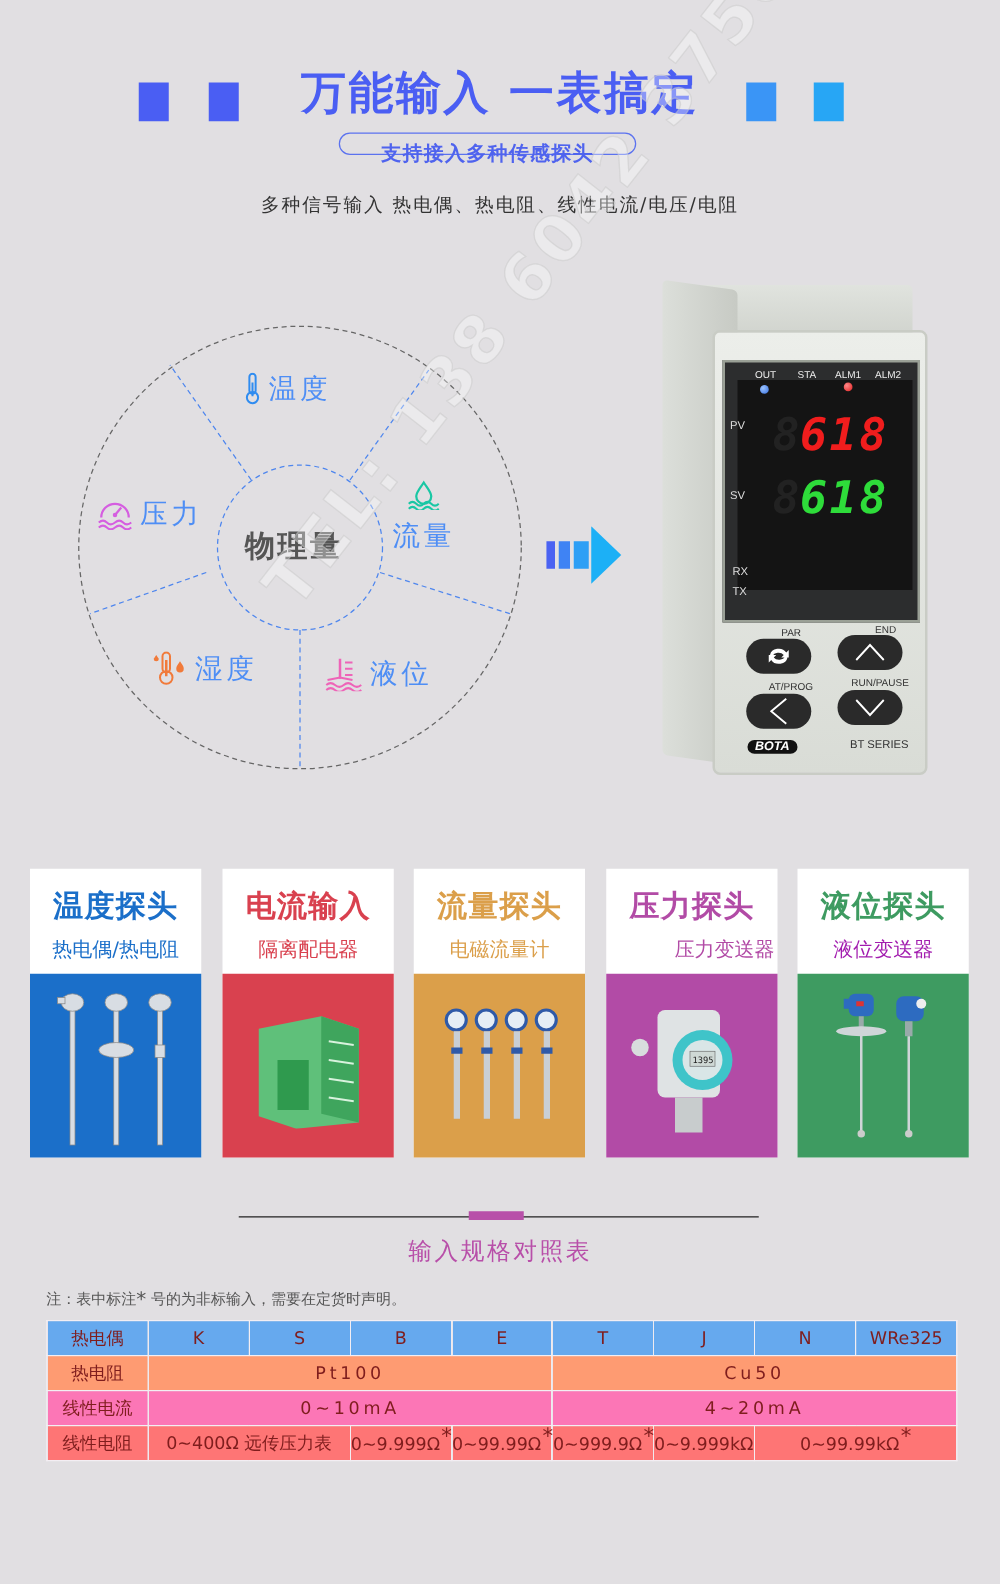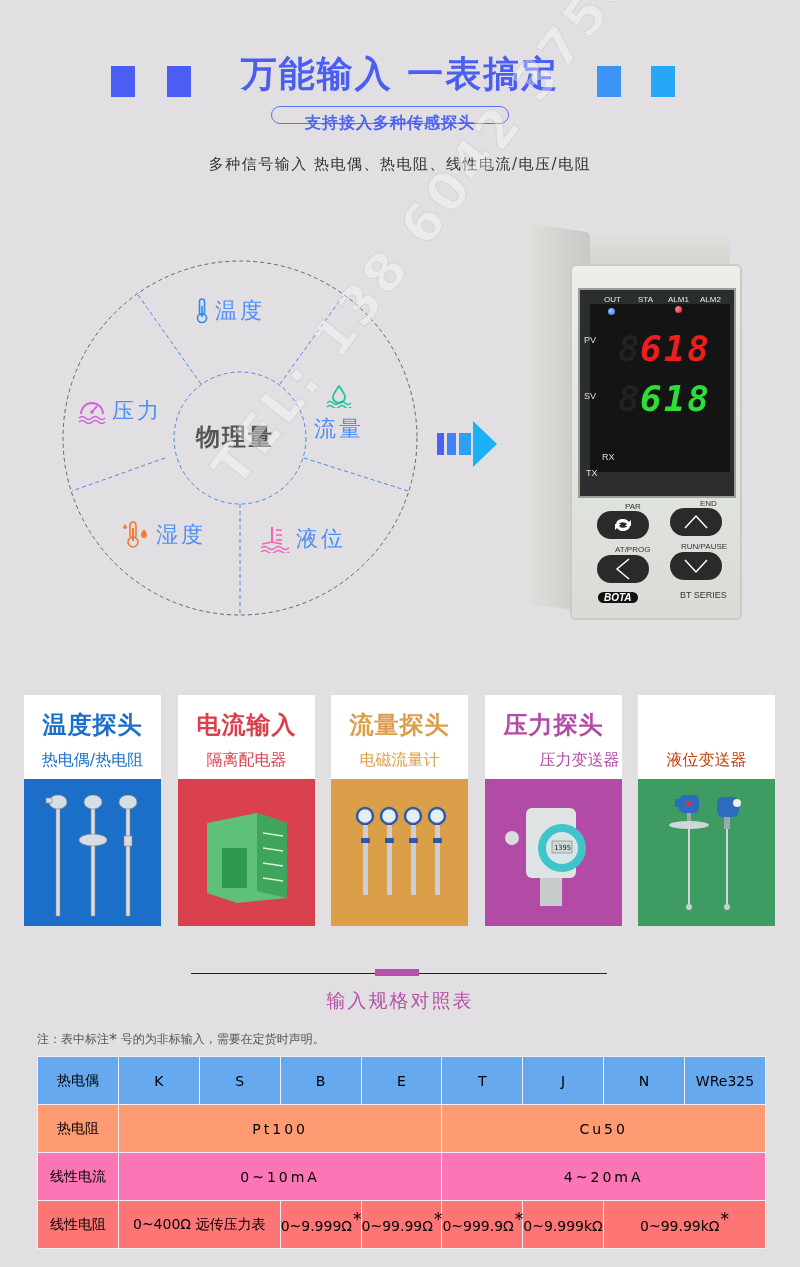--- a/index.html
+++ b/index.html
@@ -44,21 +44,21 @@
 
   
   .divline { position: absolute; top: 973px; left: 191px; width: 416px; height: 1px; background: #222; }
   .divmark { position: absolute; top: 969px; left: 375px; width: 44px; height: 7px; background: #b84fa9; }
   .sect-title { position: absolute; top: 988px; left: 0; width: 800px; text-align: center; font-size: 19px; color: #b84fa9; letter-spacing: 2px; }
   .note { position: absolute; top: 1030px; left: 37px; font-size: 12px; color: #555; }
   .note sup { font-size: 16px; vertical-align: -2px; }
 
   
   table.spec { position: absolute; top: 1056px; left: 37px; width: 729px; border-collapse: collapse; table-layout: fixed; }
-  table.spec td { height: 48px; border: 1px solid #f3eef3; color: #000000; font-size: 14px; text-align: center; white-space: nowrap; position: relative; }
+  table.spec td { height: 28px; border: 1px solid #f3eef3; color: #7f1d1d; font-size: 14px; text-align: center; white-space: nowrap; position: relative; }
   table.spec td.lbl { font-size: 14px; }
   .r-tc td { background: #66a9ee; }
   .r-rtd td { background: #fe9b72; margin-top: 21px; }
   .r-v td { background: #d074f6; }
   .r-c td { background: #fc76b6; }
   .r-r td { background: #fe7575; }
   .star { font-size: 17px; position: relative; top: -6px; margin-left: 1px; }
   .wide-text { letter-spacing: 3px; }
 
   
@@ -158,21 +158,21 @@
 
   <span class="ind-label" style="left:84px;top:67px;">OUT</span>
   <span class="ind-label" style="left:118px;top:67px;">STA</span>
   <span class="ind-label" style="left:148px;top:67px;">ALM1</span>
   <span class="ind-label" style="left:180px;top:67px;">ALM2</span>
   <div class="led" style="left:88px;top:80px;background:radial-gradient(circle at 35% 35%, #9cc4ff, #3770e0);"></div>
   <div class="led" style="left:155px;top:78px;background:radial-gradient(circle at 35% 35%, #ff8a8a, #e01c1c);"></div>
 
   <span class="side-label" style="left:64px;top:107px;">PV</span>
   <span class="side-label" style="left:64px;top:163px;">SV</span>
-  <span class="side-label" style="left:66px;top:224px;margin-left:16px;">RX</span>
+  <span class="side-label" style="left:66px;top:224px;">RX</span>
   <span class="side-label" style="left:66px;top:240px;">TX</span>
 
   <span class="ghost" style="left:98px;top:100px;">8</span>
   <span class="digits" style="left:120px;top:100px;color:#f01d1d;">618</span>
   <span class="ghost" style="left:98px;top:150px;">8</span>
   <span class="digits" style="left:120px;top:150px;color:#2edc3a;">618</span>
 
   <span class="btn-label" style="left:90px;top:274px;">PAR</span>
   <div class="key" style="left:77px;top:283px;">
     <svg width="22" height="18" viewBox="0 0 22 18">
@@ -274,21 +274,22 @@
       <circle cx="58" cy="55" r="24" fill="#3fc4c9"></circle>
       <circle cx="58" cy="55" r="16" fill="#d9e6e7"></circle>
       <rect x="48" y="48" width="20" height="12" fill="#cfd8d5" stroke="#666" stroke-width="0.5"></rect>
       <text x="50" y="57" font-size="7" fill="#222" font-family="DejaVu Sans Mono, monospace">1395</text>
       <rect x="36" y="85" width="22" height="28" fill="#c8cccd"></rect>
     </svg>
   </div>
 </div>
 
 <div class="card" style="left:638px;">
-  <div class="card-sub" style="color:#c2410c;">液位变送器</div>
+  <div class="card-title" style="color:#3e9b61;">液位探头</div>
+  <div class="card-sub" style="color:#a21caf;">液位变送器</div>
   <div class="card-img" style="background:#3e9b61;">
     <svg width="100" height="120" viewBox="0 0 100 120">
       <rect x="22" y="2" width="20" height="18" rx="5" fill="#2d6bc0"></rect>
         <rect x="18" y="6" width="6" height="8" fill="#2d6bc0"></rect>
         <rect x="28" y="8" width="6" height="4" fill="#d33"></rect>
       <rect x="30" y="20" width="4" height="10" fill="#9aa"></rect>
         <ellipse cx="32" cy="32" rx="20" ry="4" fill="#cfd5d8"></ellipse>
         <rect x="31" y="34" width="2" height="80" fill="#cfd5d8"></rect>
         <circle cx="32" cy="114" r="3" fill="#ccc"></circle>
       <rect x="60" y="4" width="22" height="20" rx="6" fill="#2d6bc0"></rect>

